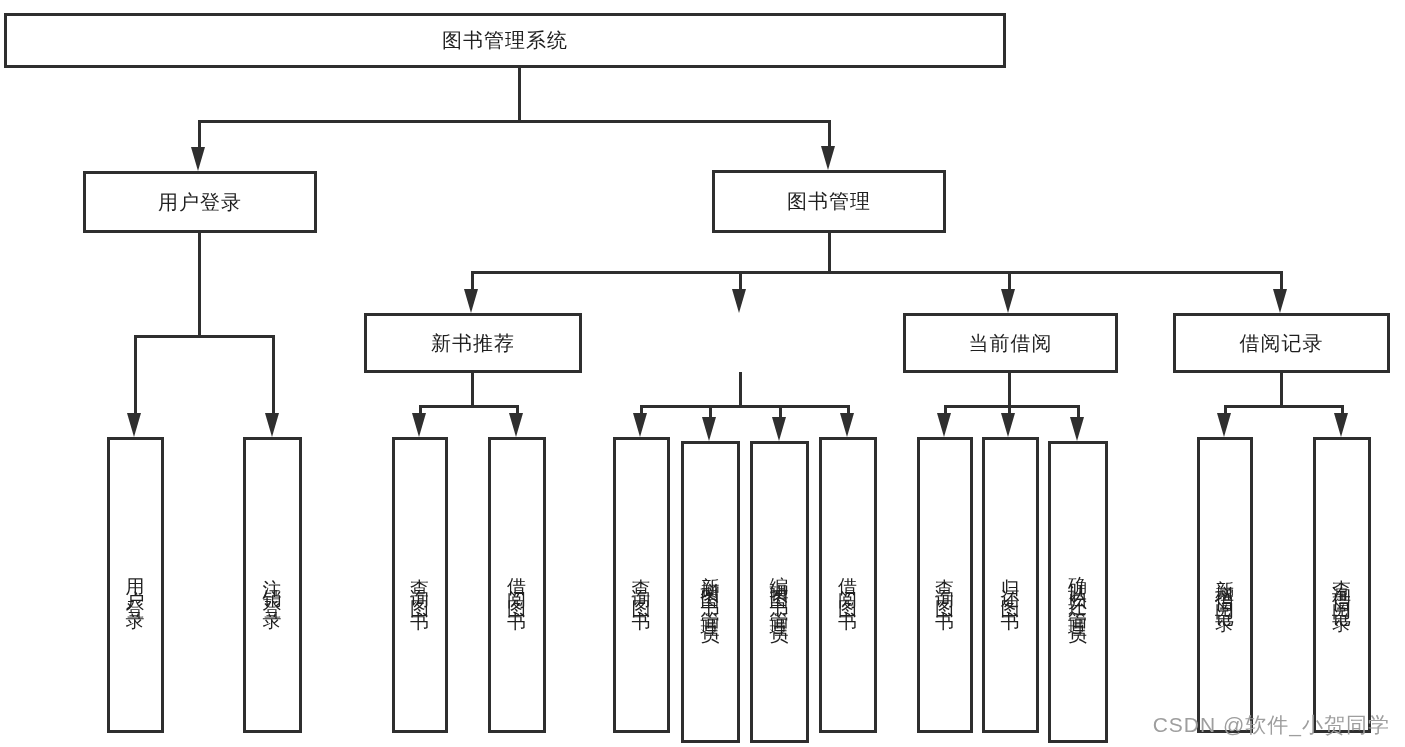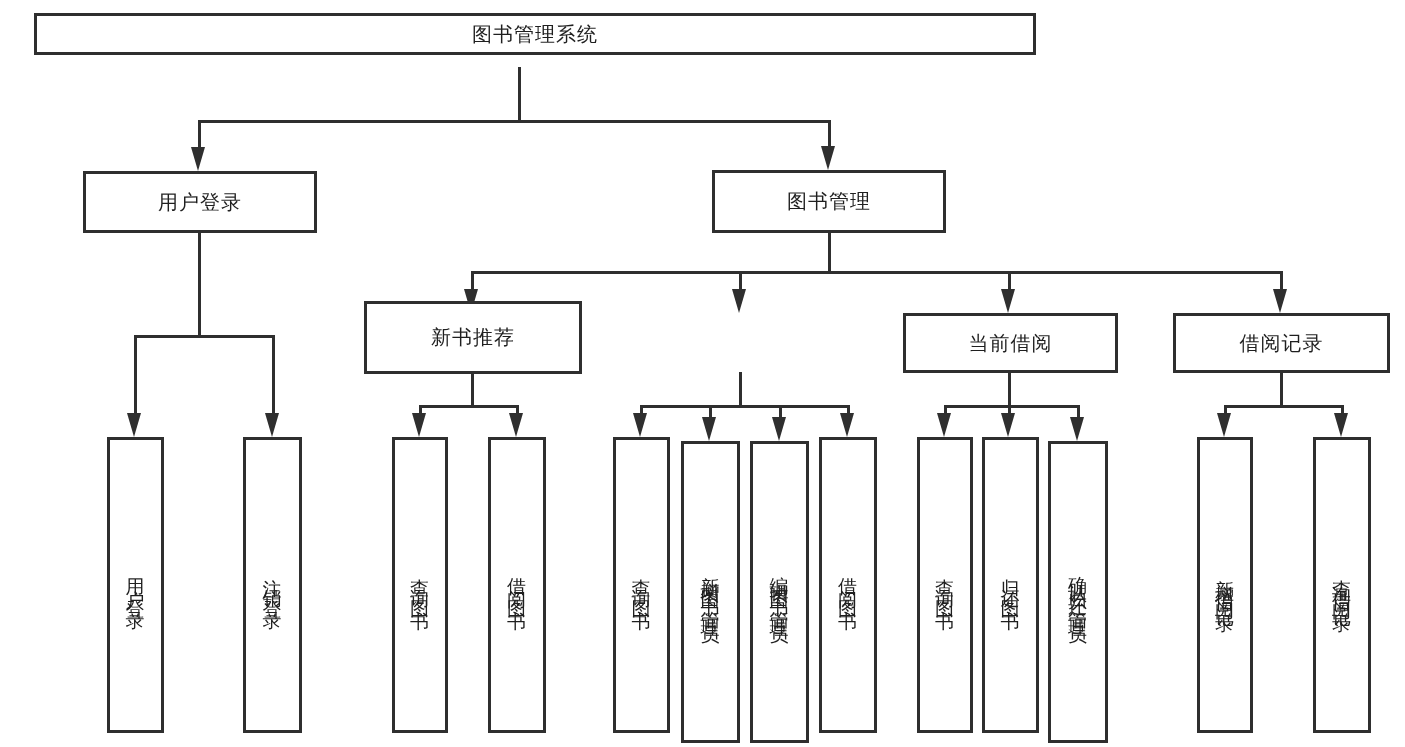--- a/index.html
+++ b/index.html
@@ -86,32 +86,32 @@
   <div class="vline" style="left:1077px;top:405px;height:16px"></div>
   <div class="ah" style="left:1070px;top:417px"></div>
 
   <div class="vline" style="left:1280px;top:372px;height:35px"></div>
   <div class="hline" style="left:1224px;top:405px;width:119px"></div>
   <div class="vline" style="left:1224px;top:405px;height:12px"></div>
   <div class="ah" style="left:1217px;top:413px"></div>
   <div class="vline" style="left:1341px;top:405px;height:12px"></div>
   <div class="ah" style="left:1334px;top:413px"></div>
 
-  <div class="node hbox" style="left:34px;top:13px;width:1002px;height:42px">
+  <div class="node hbox" style="left:4px;top:13px;width:1002px;height:55px">
     <span>图书管理系统</span>
   </div>
 
   <div class="node hbox" style="left:83px;top:171px;width:234px;height:62px">
     <span>用户登录</span>
   </div>
   <div class="node hbox" style="left:712px;top:170px;width:234px;height:63px">
     <span>图书管理</span>
   </div>
 
-  <div class="node hbox" style="left:364px;top:301px;width:218px;height:73px">
+  <div class="node hbox" style="left:364px;top:313px;width:218px;height:60px">
     <span>新书推荐</span>
   </div>
   <div class="node hbox" style="left:1173px;top:313px;width:217px;height:60px">
     <span>借阅记录</span>
   </div>
   <div class="node hbox" style="left:903px;top:313px;width:215px;height:60px">
     <span>当前借阅</span>
   </div>
 
   <div class="node vbox" style="left:107px;top:437px;width:57px;height:296px">
@@ -151,14 +151,15 @@
     <span class="vtext long">确认归还（管理员）</span>
   </div>
 
   <div class="node vbox" style="left:1197px;top:437px;width:56px;height:296px">
     <span class="vtext long">新增借阅记录</span>
   </div>
   <div class="node vbox" style="left:1313px;top:437px;width:58px;height:296px">
     <span class="vtext long">查询借阅记录</span>
   </div>
 
+  <div class="watermark">CSDN @软件_小贺同学</div>
 
 </div>
 
 </body></html>

